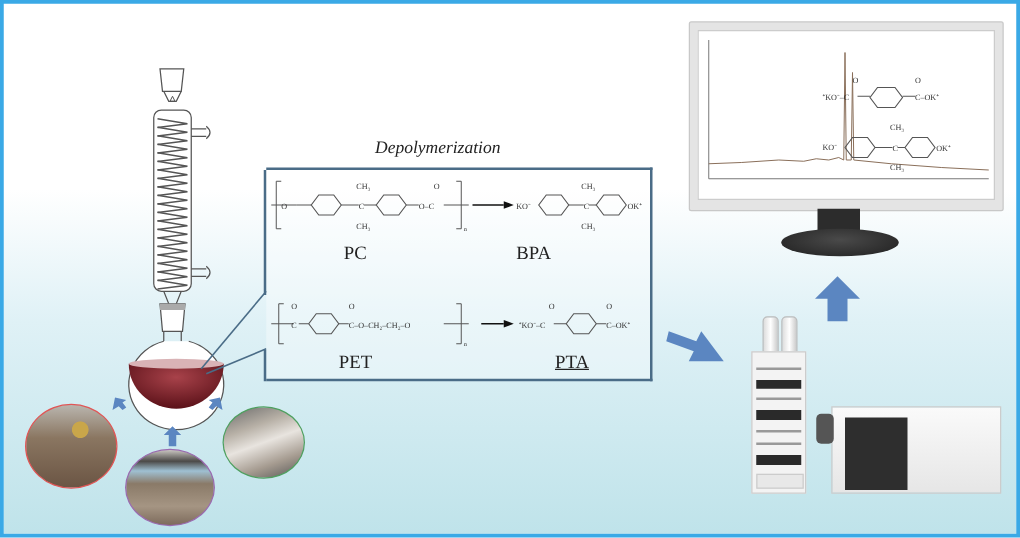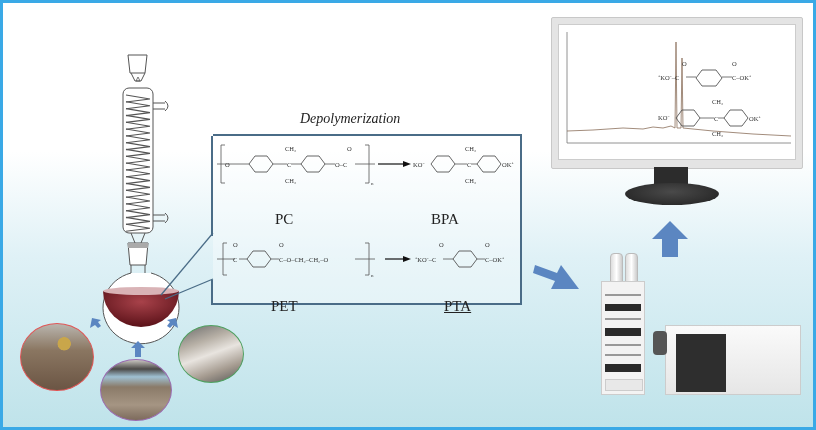--- a/index.html
+++ b/index.html
@@ -6,21 +6,21 @@
   body { width:816px; height:430px; overflow:hidden; font-family:"Liberation Serif", serif; }
   .frame {
     position:absolute; left:0; top:0; width:810px; height:424px;
     border:3px solid #3aa9e6;
     background: linear-gradient(to bottom, #ffffff 0%, #ffffff 35%, #dff1f6 60%, #bfe3ea 100%);
     overflow:hidden;
   }
   .abs { position:absolute; }
   svg { position:absolute; overflow:visible; }
   .title-text { font-family:"Liberation Serif", serif; font-size:14px; color:#222; }
-  .label-big { font-family:"Liberation Serif", serif; font-size:15px; color:#222;margin-top:16px; }
+  .label-big { font-family:"Liberation Serif", serif; font-size:15px; color:#222; }
   .chem { font-family:"Liberation Serif", serif; font-size:6.5px; fill:#333; }
 </style>
 </head>
 <body>
 
 <div class="frame">
 
   <svg style="left:90px;top:40px;" width="100" height="260" viewBox="0 0 100 260">
 
     <path d="M35 12 L54 12 L52 30 L37 30 Z" fill="#fff" stroke="#555" stroke-width="1"></path>
@@ -112,21 +112,21 @@
     <polygon points="222,15 234,15 240,23 234,31 222,31 216,23" fill="none" stroke="#555" stroke-width="0.9"></polygon>
     <line x1="240" y1="23" x2="252" y2="23" stroke="#555" stroke-width="0.8"></line>
     <text class="chem" x="250" y="10">CH₃</text>
     <text class="chem" x="252" y="26">C</text>
     <text class="chem" x="250" y="42">CH₃</text>
     <polygon points="268,15 280,15 286,23 280,31 268,31 262,23" fill="none" stroke="#555" stroke-width="0.9"></polygon>
     <line x1="256" y1="23" x2="262" y2="23" stroke="#555" stroke-width="0.8"></line>
     <text class="chem" x="287" y="26">OK⁺</text>
   </svg>
   <div class="abs label-big" style="left:272px;top:192px;">PC</div>
-  <div class="abs label-big" style="left:428px;top:192px;">BPA</div>
+  <div class="abs label-big" style="left:410px;top:192px;">BPA</div>
 
   <svg style="left:212px;top:236px;" width="300" height="40" viewBox="0 0 300 40">
     <path d="M12 4 L8 4 L8 36 L12 36" stroke="#555" fill="none" stroke-width="0.8"></path>
     <line x1="2" y1="20" x2="20" y2="20" stroke="#555" stroke-width="0.8"></line>
     <text class="chem" x="18" y="23">C</text>
     <text class="chem" x="18" y="8">O</text>
     <polygon points="38,12 50,12 56,20 50,28 38,28 32,20" fill="none" stroke="#555" stroke-width="0.9"></polygon>
     <line x1="24" y1="20" x2="32" y2="20" stroke="#555" stroke-width="0.8"></line>
     <line x1="56" y1="20" x2="64" y2="20" stroke="#555" stroke-width="0.8"></line>
     <text class="chem" x="64" y="23">C–O–CH₂–CH₂–O</text>

